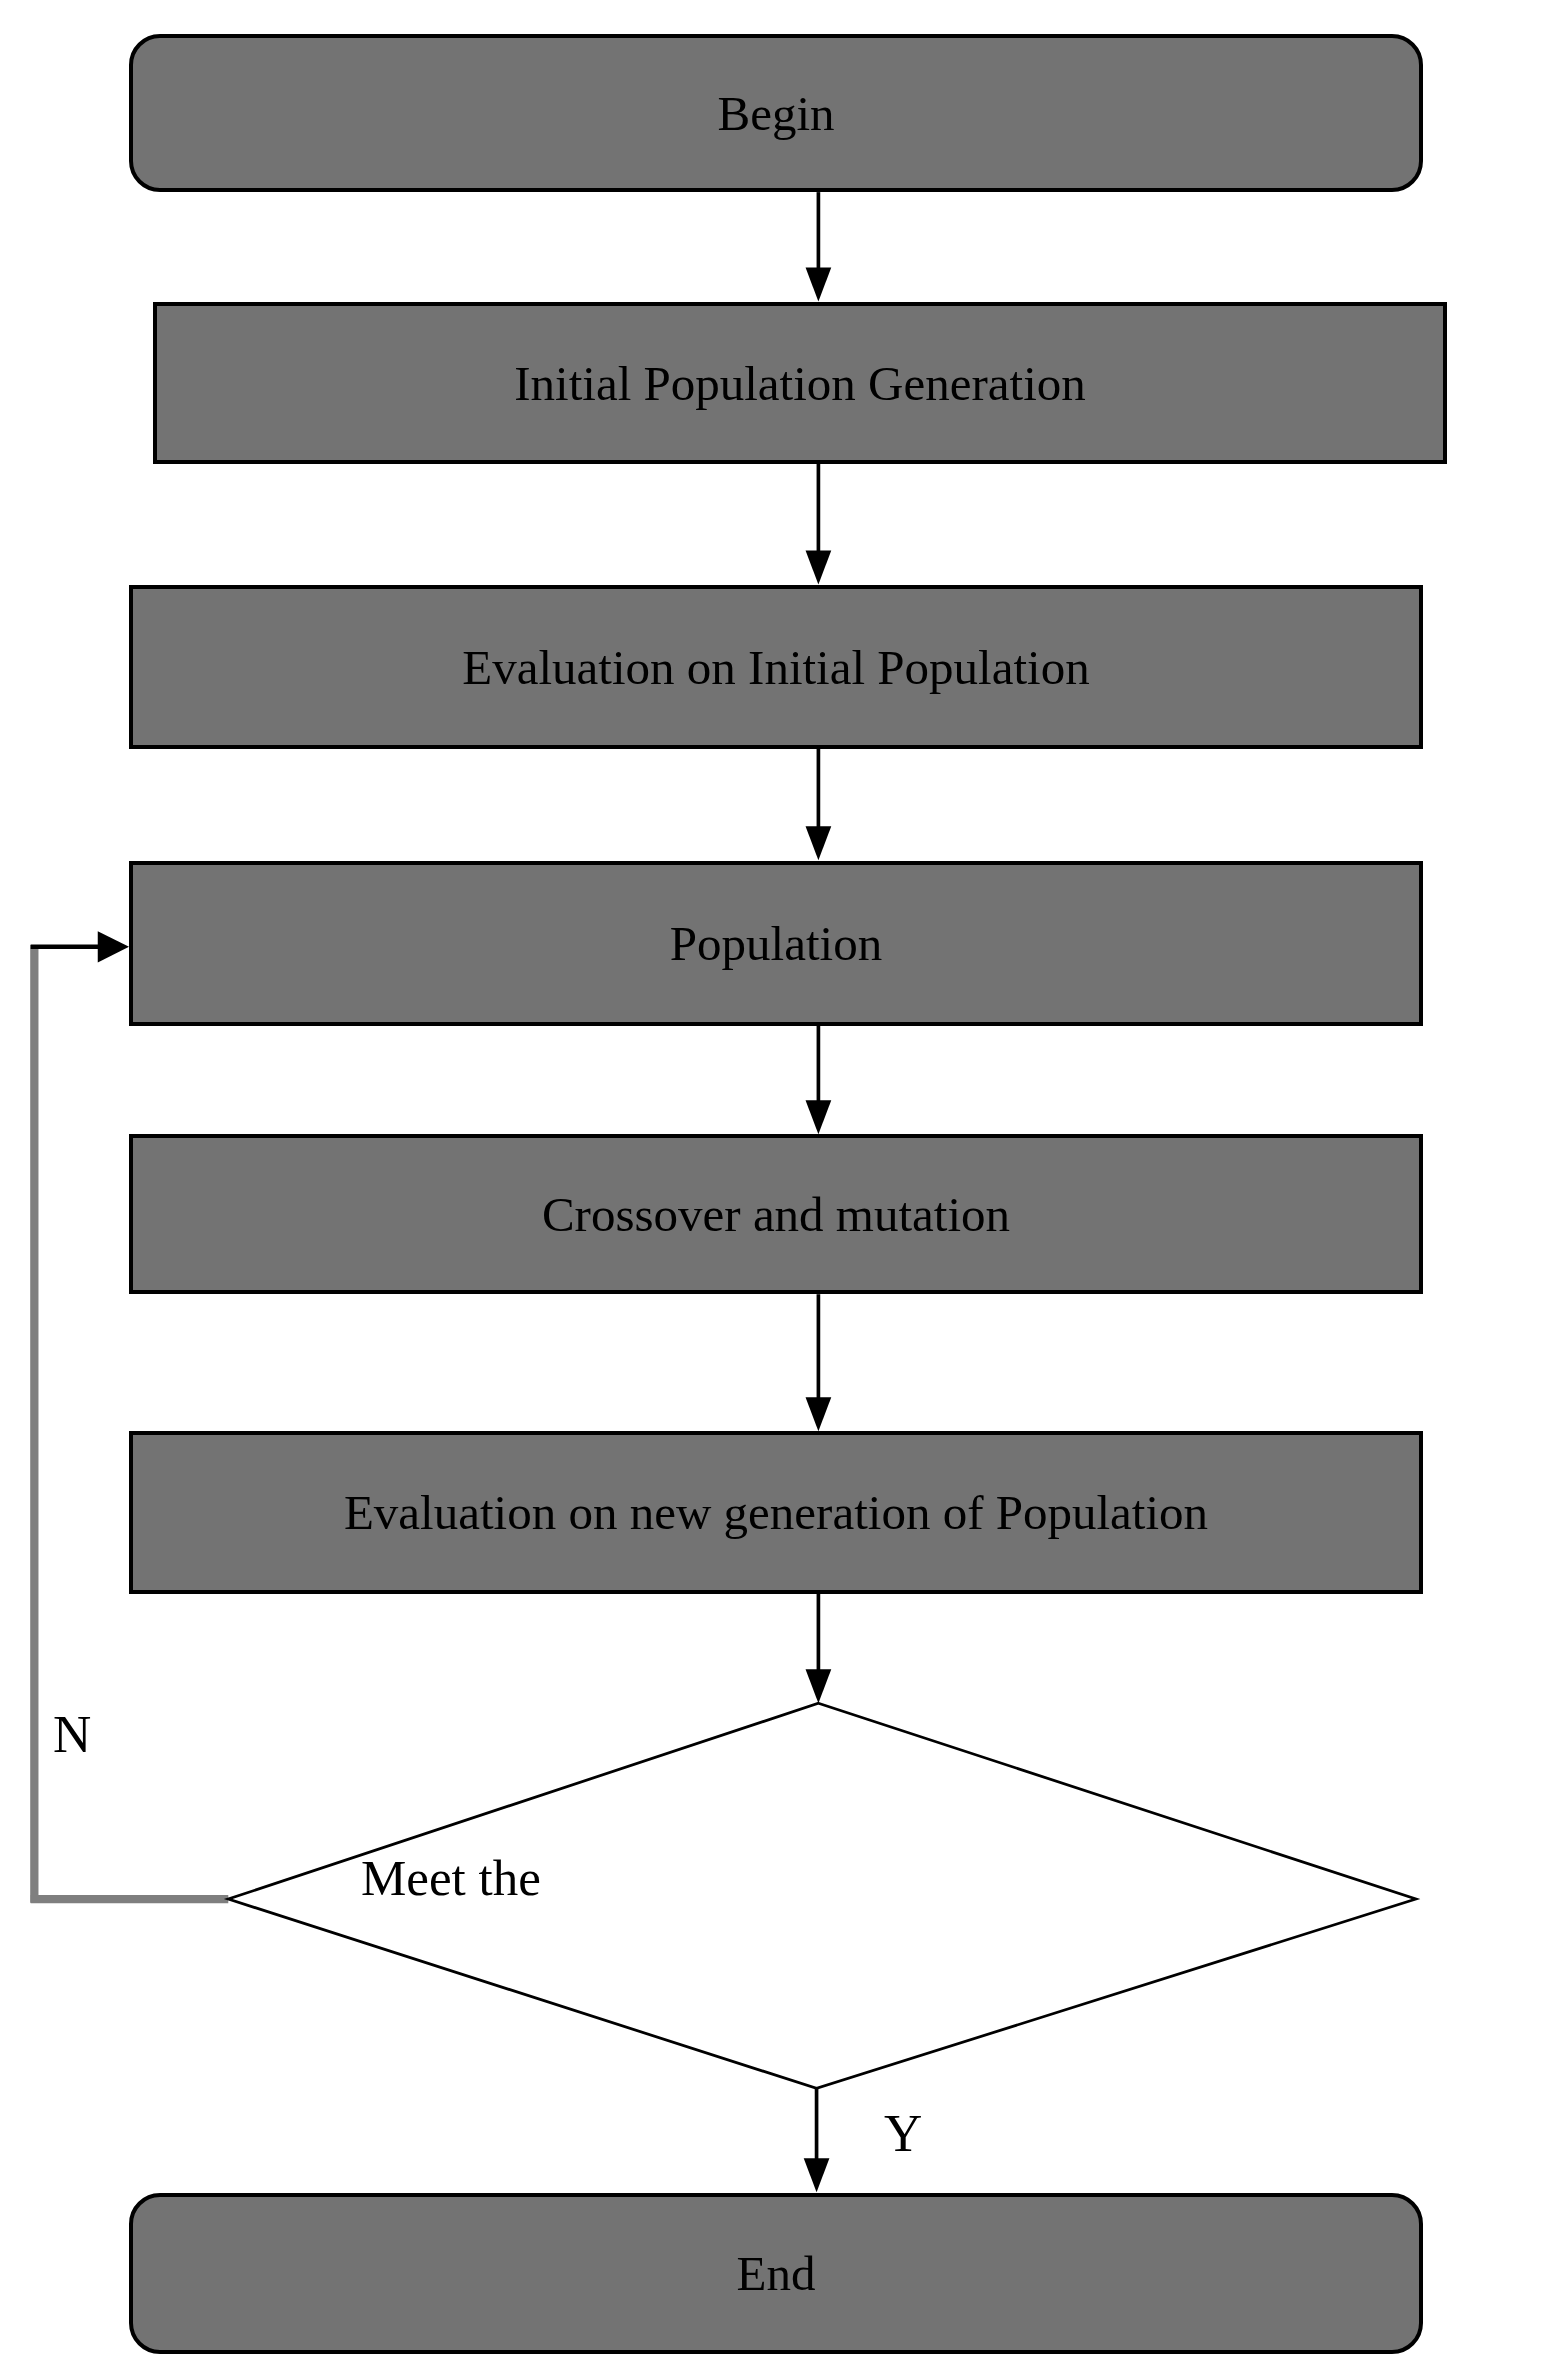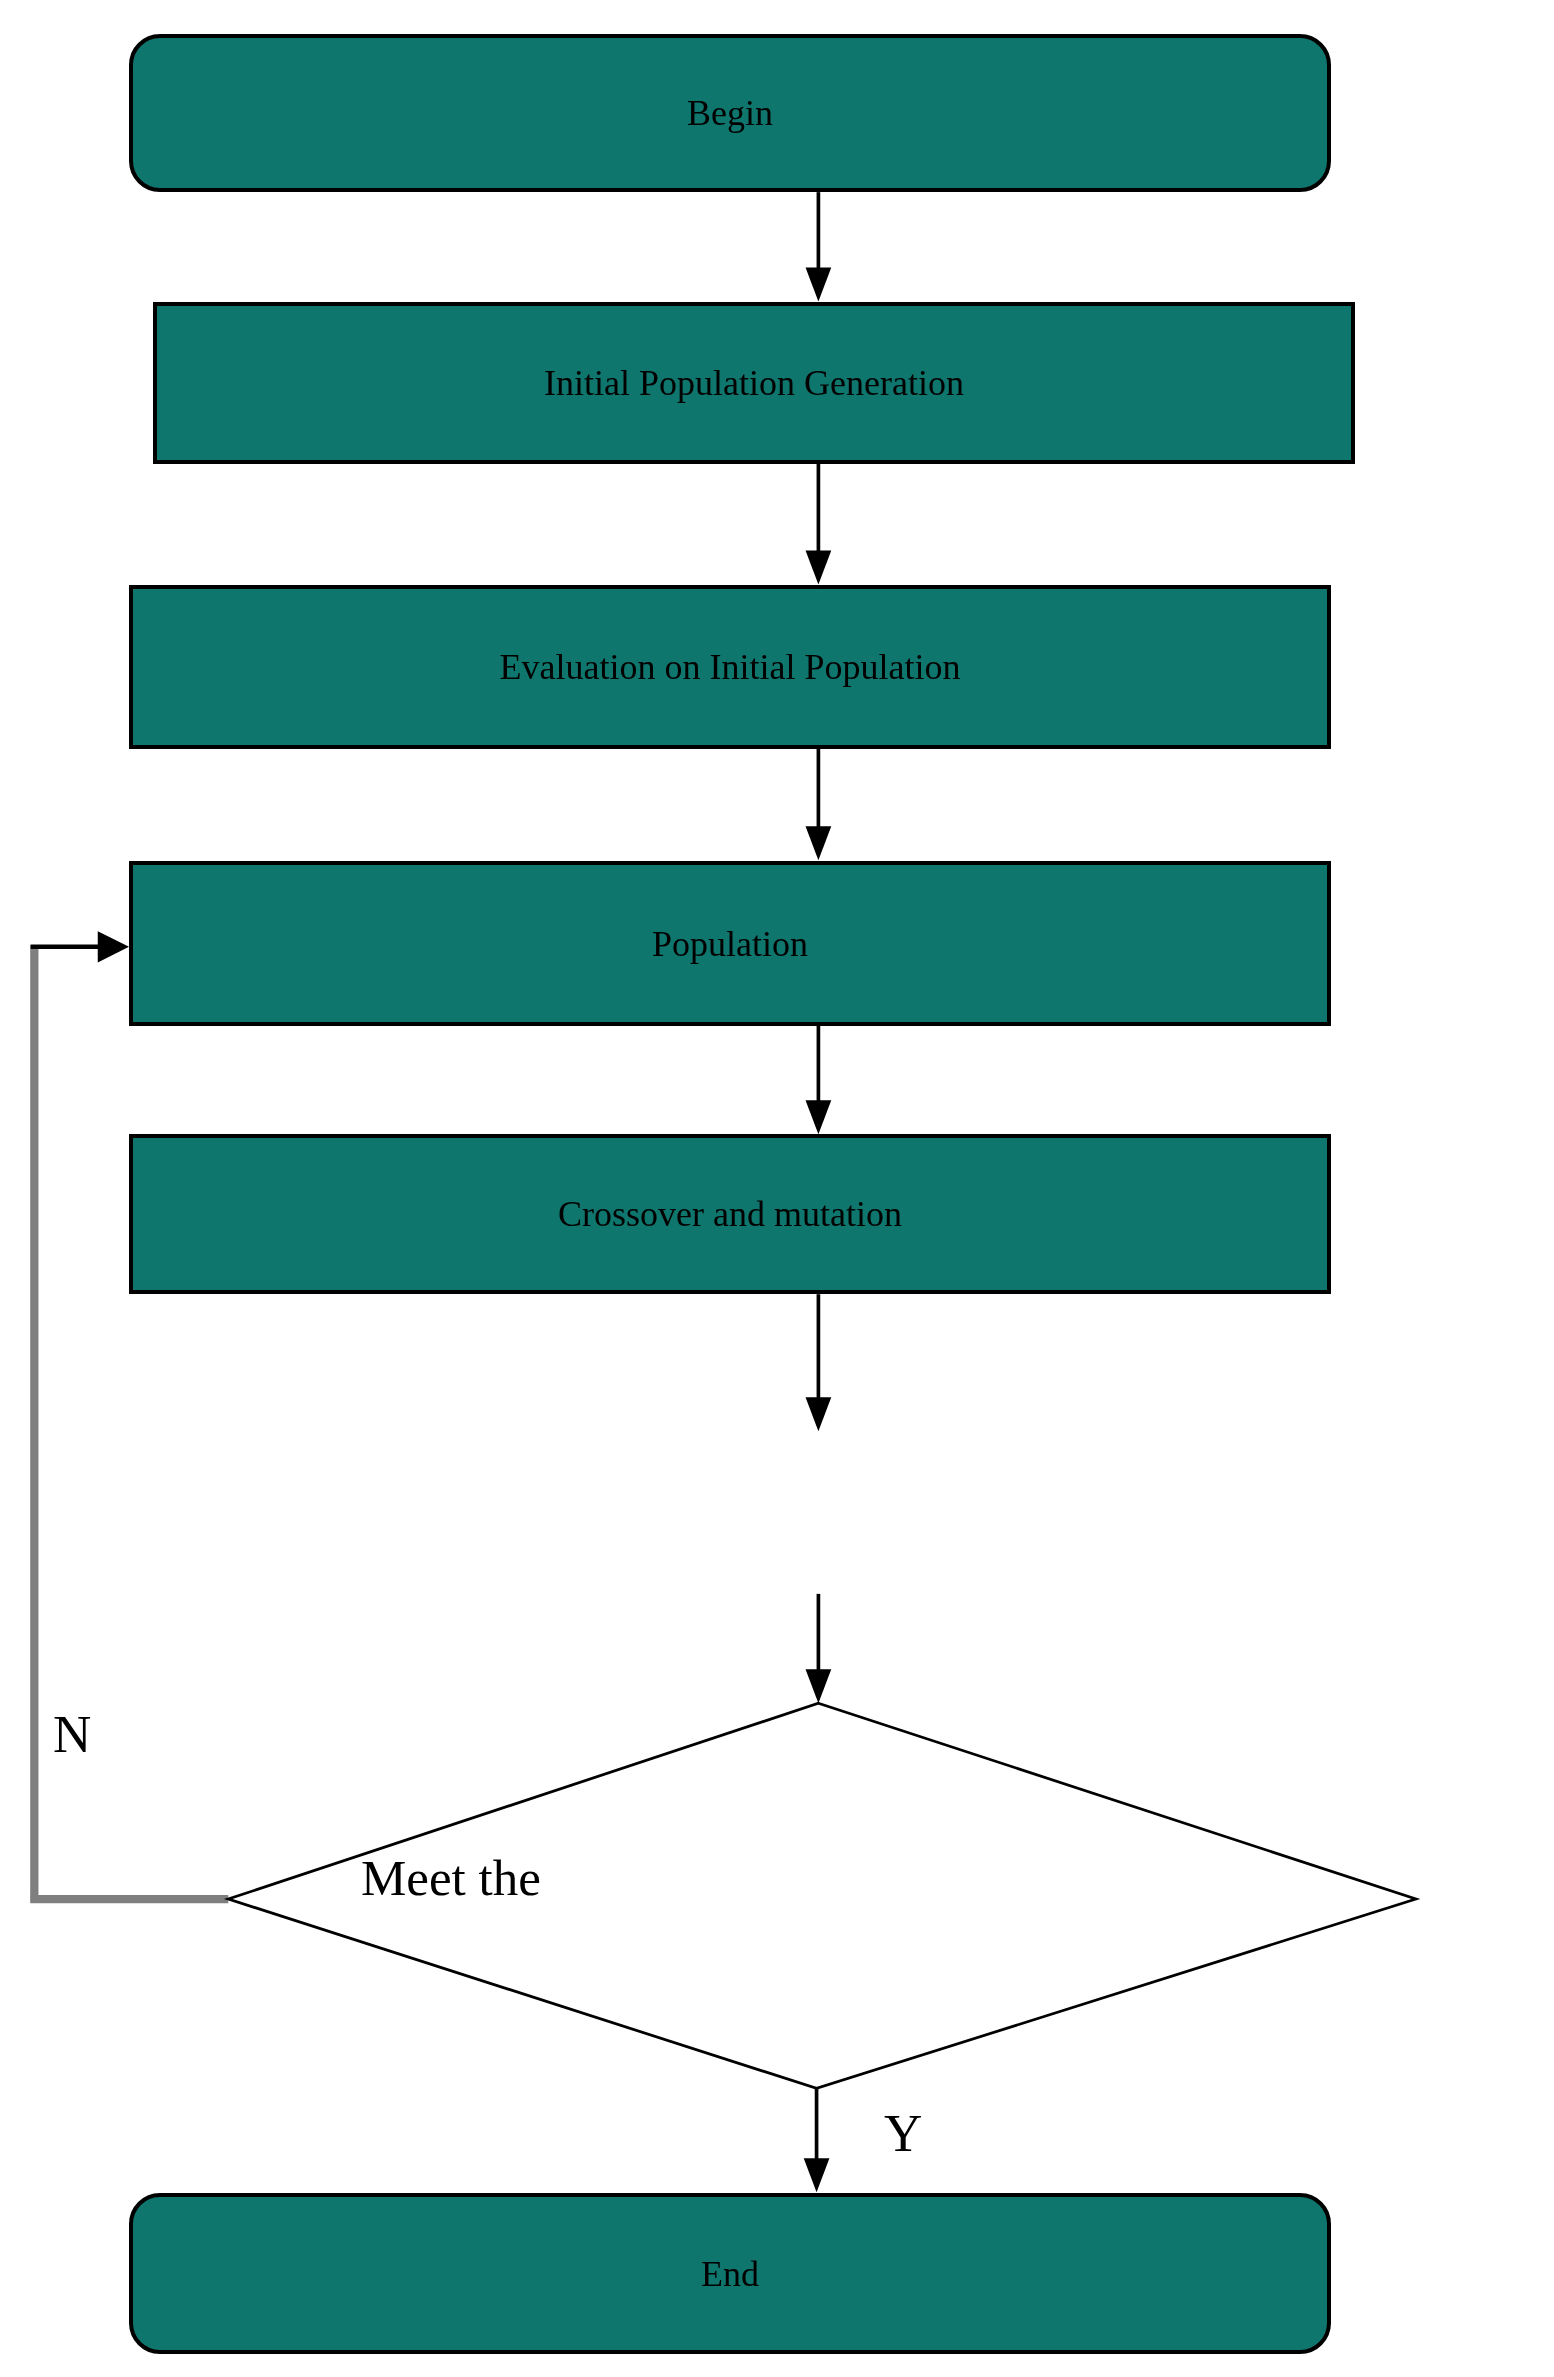--- a/index.html
+++ b/index.html
@@ -17,28 +17,28 @@
     overflow: hidden;
   }
   .layer {
     position: absolute;
     left: 0;
     top: 0;
   }
   .node {
     position: absolute;
     left: 129px;
-    width: 1202px;
-    background: #0f766e;
+    width: 1294px;
+    background: #737373;
     border: 4.6px solid #000000;
     box-sizing: border-box;
     display: flex;
     align-items: center;
     justify-content: center;
-    font-size: 36px;
+    font-size: 49px;
     line-height: 1;
     text-align: center;
   }
   .terminator {
     border-radius: 31px;
   }
   .decision-label {
     position: absolute;
     left: 361px;
     top: 1838px;
@@ -126,20 +126,23 @@
   </div>
 
   <div class="node" style="top:861px;height:165px;">
     <span>Population</span>
   </div>
 
   <div class="node" style="top:1134px;height:160px;">
     <span>Crossover and mutation</span>
   </div>
 
+  <div class="node" style="top:1431px;height:163px;">
+    <span>Evaluation on new generation of Population</span>
+  </div>
 
   <div class="decision-label">
     <div>Meet the</div>
   </div>
 
   <div class="edge-label no">N</div>
   <div class="edge-label yes">Y</div>
 
   <div class="node terminator" style="top:2193px;height:161px;">
     <span>End</span>

